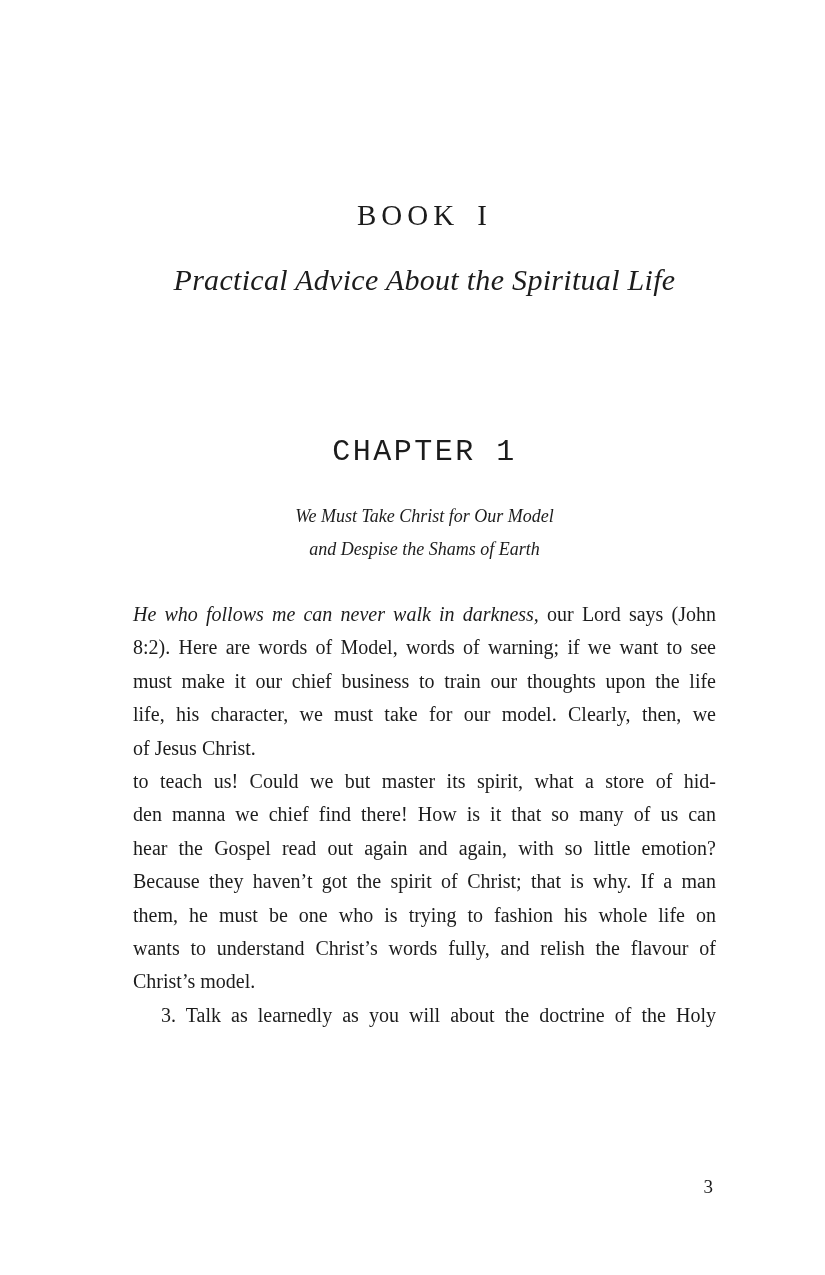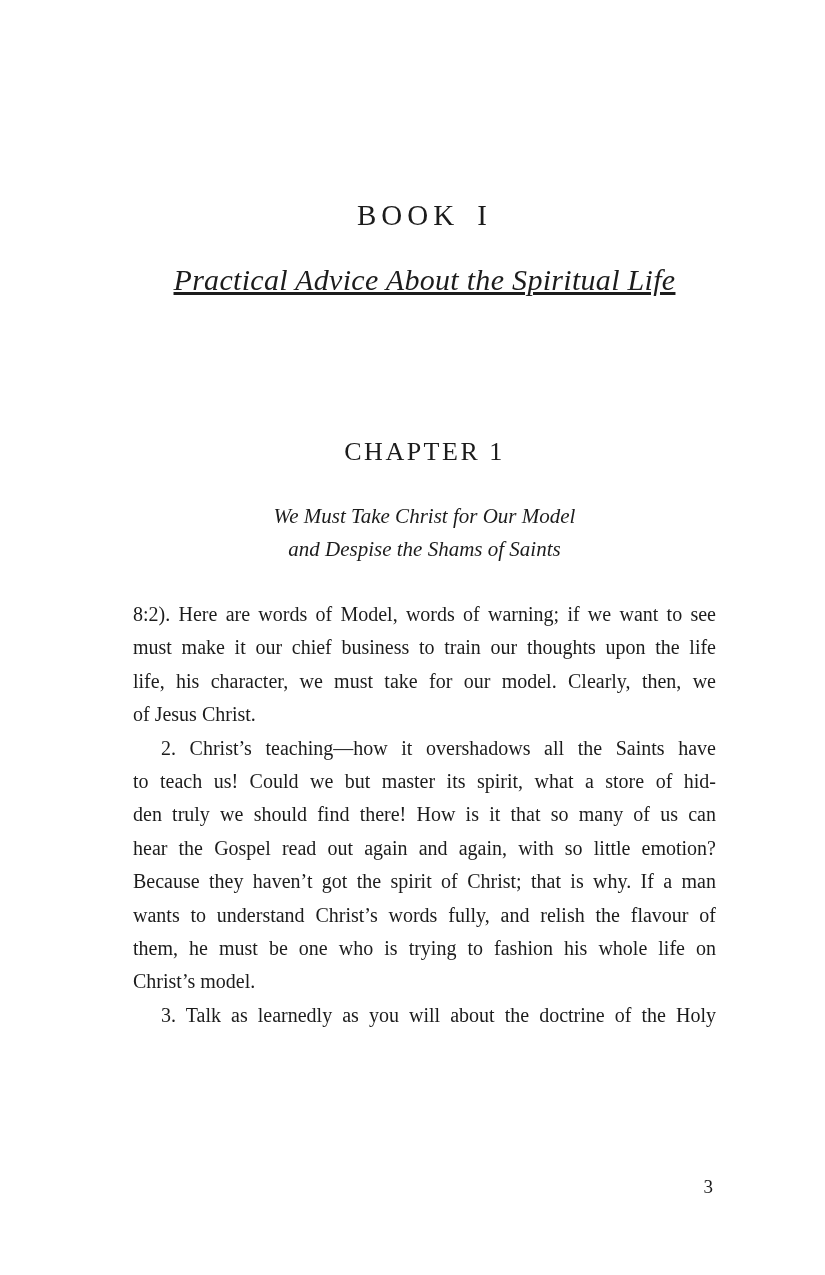--- a/index.html
+++ b/index.html
@@ -27,34 +27,34 @@
     letter-spacing: 5px;
     word-spacing: 6px;
   }
   .book-subtitle {
     margin-top: 32px;
     text-align: center;
     font-style: italic;
     font-size: 30px;
     line-height: 36px;
     letter-spacing: 0.3px;
-    text-decoration: underline;
   }
   .chapter-label {
     margin-top: 141px;
     text-align: center;
-    font-size: 26px;
+    font-size: 30px;
     line-height: 26px;
     letter-spacing: 2.5px;
+    font-family: Liberation Mono, monospace;
   }
   .chapter-title {
     margin-top: 35px;
     text-align: center;
     font-style: italic;
-    font-size: 21px;
+    font-size: 18px;
     line-height: 33px;
   }
   .body-text {
     margin-top: 32px;
     font-size: 20px;
     line-height: 33.4px;
   }
   .line {
     text-align: justify;
     text-align-last: justify;
@@ -81,40 +81,40 @@
   <div class="content">
 
     <div class="book-title">BOOK I</div>
 
     <div class="book-subtitle">Practical Advice About the Spiritual Life</div>
 
     <div class="chapter-label">CHAPTER 1</div>
 
     <div class="chapter-title">
       <div>We Must Take Christ for Our Model</div>
-      <div>and Despise the Shams of Saints</div>
+      <div>and Despise the Shams of Earth</div>
     </div>
 
     <div class="body-text">
 
       <div>
+        <div class="line"><span class="italic">He who follows me can never walk in darkness,</span><span> our Lord says (John</span></div>
         <div class="line">8:2). Here are words of Model, words of warning; if we want to see</div>
         <div class="line">must make it our chief business to train our thoughts upon the life</div>
         <div class="line">life, his character, we must take for our model. Clearly, then, we</div>
         <div class="line last">of Jesus Christ.</div>
       </div>
 
       <div>
-        <div class="line indent">2. Christ’s teaching—how it overshadows all the Saints have</div>
         <div class="line">to teach us! Could we but master its spirit, what a store of hid-</div>
-        <div class="line">den truly we should find there! How is it that so many of us can</div>
+        <div class="line">den manna we chief find there! How is it that so many of us can</div>
         <div class="line">hear the Gospel read out again and again, with so little emotion?</div>
         <div class="line">Because they haven’t got the spirit of Christ; that is why. If a man</div>
+        <div class="line">them, he must be one who is trying to fashion his whole life on</div>
         <div class="line">wants to understand Christ’s words fully, and relish the flavour of</div>
-        <div class="line">them, he must be one who is trying to fashion his whole life on</div>
         <div class="line last">Christ’s model.</div>
       </div>
 
       <div>
         <div class="line indent">3. Talk as learnedly as you will about the doctrine of the Holy</div>
       </div>
 
     </div>
   </div>
 

